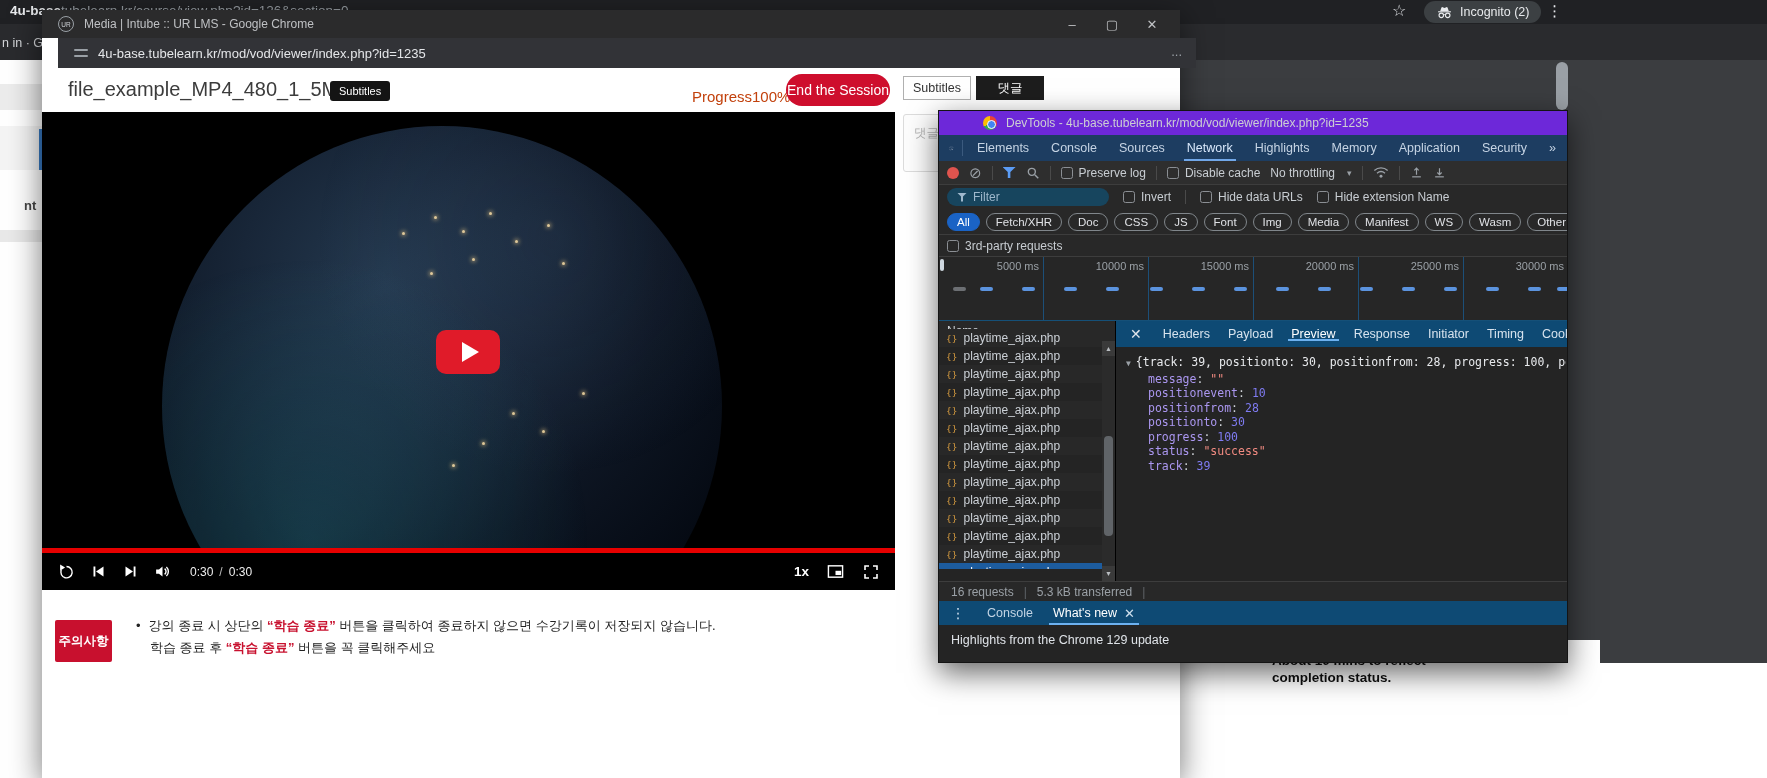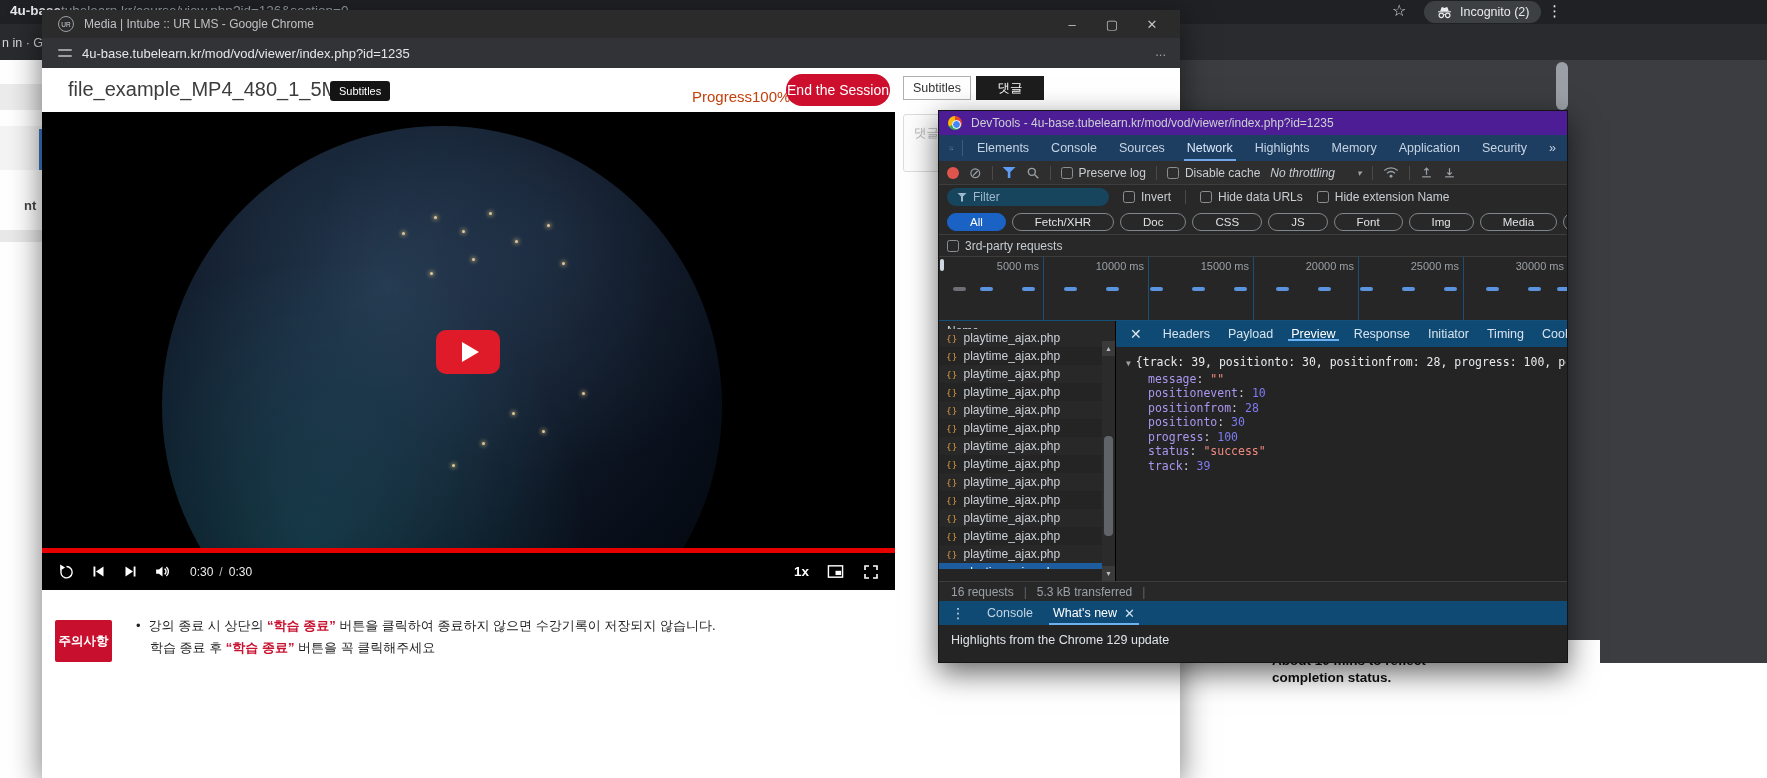--- a/index.html
+++ b/index.html
@@ -28,21 +28,21 @@
   #about-card { position:absolute; left:1180px; top:640px; width:420px; height:138px; background:#ffffff; z-index:4; }
   .about-text { position:absolute; left:92px; top:12px; width:212px; font-size:13.5px; font-weight:bold; color:#101010; line-height:17px; }
 
   
   #popup { position:absolute; left:42px; top:10px; width:1138px; height:768px; background:#fff; z-index:5; box-shadow:0 8px 30px rgba(0,0,0,.55); }
   .pp-titlebar { position:absolute; left:0; top:0; width:100%; height:28px; background:#2b2b2c; display:flex; align-items:center; }
   .pp-logo { width:16px; height:16px; border:1px solid #9aa0a6; border-radius:50%; margin-left:16px; color:#cfd2d6; font-size:6.5px; display:flex; align-items:center; justify-content:center; }
   .pp-title { margin-left:10px; font-size:12px; color:#bfc1c4; }
   .pp-controls { position:absolute; right:8px; top:0; height:28px; display:flex; }
   .pp-ctl { width:40px; height:28px; color:#c0c2c5; display:flex; align-items:center; justify-content:center; font-size:13px; }
-  .pp-urlbar { position:absolute; left:0; top:28px; width:100%; height:30px; background:#323337; display:flex; align-items:center; }
+  .pp-urlbar { position:absolute; left:16px; top:28px; width:100%; height:30px; background:#323337; display:flex; align-items:center; }
   .tune-icon { width:14px; height:10px; margin-left:16px; position:relative; }
   .tune-icon::before, .tune-icon::after { content:""; position:absolute; left:0; width:14px; height:2px; background:#9aa0a6; border-radius:1px; }
   .tune-icon::before { top:1px; } .tune-icon::after { top:7px; }
   .pp-url { margin-left:10px; font-size:13px; color:#e4e6e9; }
   .pp-ellipsis { position:absolute; right:14px; top:6px; color:#9aa0a6; font-size:13px; }
 
   .vp-title { position:absolute; left:26px; top:68px; font-size:20px; color:#3c3c3c; }
   .vp-badge { position:absolute; left:288px; top:71px; height:20px; background:#141414; color:#fff; font-size:11px; border-radius:3px; padding:0 9px; line-height:20px; }
   .vp-progress { position:absolute; left:650px; top:78px; font-size:15px; color:#c2410c; }
   .vp-endbtn { position:absolute; left:744px; top:64px; width:104px; height:32px; background:#ce0e2d; border:none; border-radius:16px; color:#fff; font-size:14px; font-family:"Liberation Sans",sans-serif; }
@@ -73,48 +73,48 @@
 
   
   .notice-label { position:absolute; left:13px; top:610px; width:57px; height:42px; background:#c8102e; color:#fff; font-size:12.5px; font-weight:bold; display:flex; align-items:center; justify-content:center; border-radius:2px; }
   .notice-lines { position:absolute; left:94px; top:605px; width:760px; font-size:13px; color:#222; line-height:21.5px; }
   .n-line.bullet::before { content:"•"; margin-right:8px; }
   .n-line.nobullet { padding-left:14px; }
   .seg-red { color:#c8102e; font-weight:bold; }
 
   
   #devtools { position:absolute; left:938px; top:110px; width:630px; height:553px; z-index:10; background:#282828; border:1px solid #141414; box-shadow:0 10px 28px rgba(0,0,0,.6); font-size:12px; color:#d5d9dd; overflow:hidden; }
-  .dt-titlebar { position:absolute; left:0; top:0; width:100%; height:24px; background:#4c1d95; display:flex; align-items:center; }
+  .dt-titlebar { position:absolute; left:0; top:0; width:100%; height:24px; background:#6d28d9; display:flex; align-items:center;padding-left:35px; }
   .chrome-logo { width:14px; height:14px; border-radius:50%; margin-left:9px; background:conic-gradient(#ea4335 0 33%, #34a853 0 66%, #fbbc05 0 100%); position:relative; }
   .chrome-logo::after { content:""; position:absolute; left:3.5px; top:3.5px; width:7px; height:7px; border-radius:50%; background:#4285f4; border:1.5px solid #fff; }
   .dt-title { margin-left:9px; font-size:12px; color:#cdcfd3; white-space:nowrap; }
 
   .dt-tabbar { position:absolute; left:0; top:24px; width:100%; height:26px; background:#1d3d61; display:flex; align-items:center; }
   .inspect-icon { margin:0 8px 0 10px; }
   .dt-tabdiv { width:1px; height:16px; background:#3b5a7e; margin-right:4px; }
   .dt-tab { height:26px; padding:0 11px; display:flex; align-items:center; font-size:12.5px; color:#c6d4e4; position:relative; white-space:nowrap; }
   .dt-tab.tab-active { color:#d9e8fb; }
   .dt-tab.tab-active::after { content:""; position:absolute; left:8px; right:8px; bottom:0; height:2px; background:#71a7e8; }
 
   .net-toolbar { position:absolute; left:0; top:50px; width:100%; height:24px; background:#2e2e2e; border-bottom:1px solid #3d3d3d; display:flex; align-items:center; gap:10px; padding:0 8px; }
   .rec-dot { width:12px; height:12px; border-radius:50%; background:#e0544e; }
   .clear-icon { color:#9aa0a6; font-size:15px; line-height:1; }
   .vsep { width:1px; height:14px; background:#4a4a4a; }
   .funnel { width:13px; height:11px; background:#5b9cf5; clip-path:polygon(0 0,100% 0,60% 45%,60% 100%,40% 100%,40% 45%); }
   .cb { width:12px; height:12px; border:1.5px solid #8b8f94; border-radius:2.5px; display:inline-block; flex:none; }
   .cb-item { display:flex; align-items:center; gap:6px; color:#c8cdd2; font-size:12px; white-space:nowrap; }
-  .throttle { display:flex; align-items:center; gap:22px; color:#c8cdd2;font-style:italic; }
+  .throttle { display:flex; align-items:center; gap:12px; color:#c8cdd2; }
   .caret { font-size:9px; color:#9aa0a6; }
 
   .filter-row { position:absolute; left:0; top:74px; width:100%; height:24px; background:#282828; display:flex; align-items:center; gap:14px; padding:0 8px; }
   .filter-pill { width:162px; height:18px; background:#17455e; border-radius:10px; display:flex; align-items:center; gap:6px; padding:0 10px; color:#9fb8cc; font-size:12px; }
   .filter-pill .funnel { background:#9fb8cc; width:10px; height:9px; }
 
   .chips-row { position:absolute; left:0; top:98px; width:100%; height:26px; background:#282828; display:flex; align-items:center; gap:6px; padding:0 8px; border-bottom:1px solid #3d3d3d; }
-  .chip { height:18px; border:1px solid #80868b; border-radius:10px; padding:0 22px; font-size:11.5px; color:#dfe1e5; display:flex; align-items:center; white-space:nowrap; }
+  .chip { height:18px; border:1px solid #80868b; border-radius:10px; padding:0 9px; font-size:11.5px; color:#dfe1e5; display:flex; align-items:center; white-space:nowrap; }
   .chip.chip-active { background:#1a63c5; border-color:#1a63c5; color:#fff; }
 
   .thirdparty-row { position:absolute; left:0; top:124px; width:100%; height:22px; background:#282828; display:flex; align-items:center; padding:0 8px; border-bottom:1px solid #3d3d3d; }
 
   .timeline { position:absolute; left:0; top:146px; width:100%; height:64px; background:#262626; border-bottom:1px solid #155078; display:flex; }
   .tl-col { width:105px; height:100%; border-right:1px solid #1c4f78; flex:none; }
   .tl-col span { display:block; text-align:right; padding:3px 4px 0 0; font-size:11px; color:#9aa0a6; }
   .tl-mark { position:absolute; top:30px; width:13px; height:4px; background:#5b93de; border-radius:2px; }
   .tl-mark.tl-gray { background:#6c6f73; }
   .tl-handle { position:absolute; left:1px; top:2px; width:4px; height:12px; background:#cfd8e0; border-radius:2px; }

